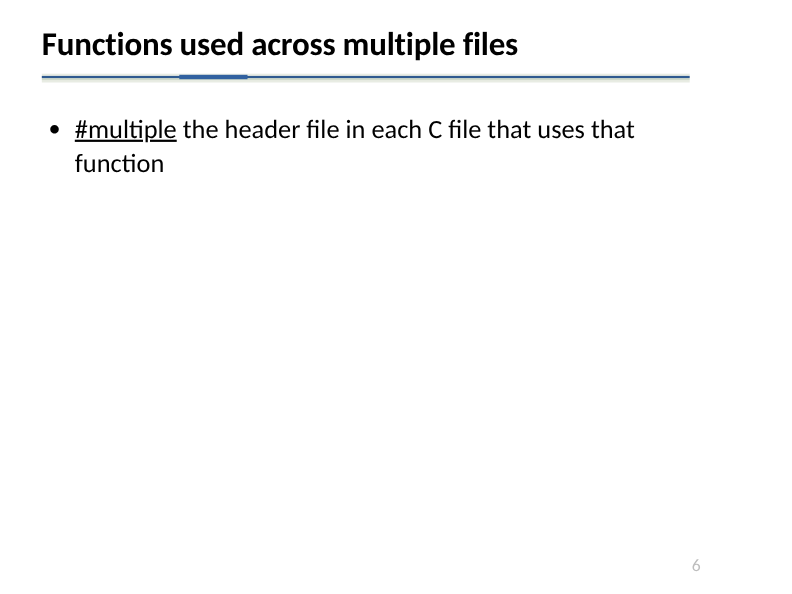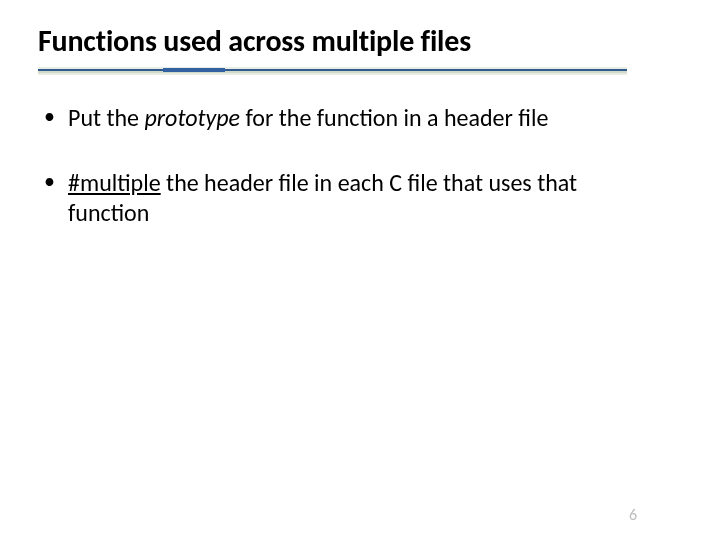--- a/index.html
+++ b/index.html
@@ -22,21 +22,18 @@
 
 <div class="slide">
   <h1 class="title">Functions used across multiple files</h1>
   <div class="rule-wrap">
     <div class="rule-long"></div>
     <div class="rule-short"></div>
   </div>
   <div class="body">
     <ul class="bullets">
       <li>
-        <span>Put the </span><span class="italic">prototype</span><span> for the function in a header file</span>
-      </li>
-      <li>
         <span></span><span class="uline">#multiple</span><span> the header file in each C file that uses that function</span>
       </li>
     </ul>
   </div>
   <div class="pagenum">6</div>
 </div>
 
 </body></html>

